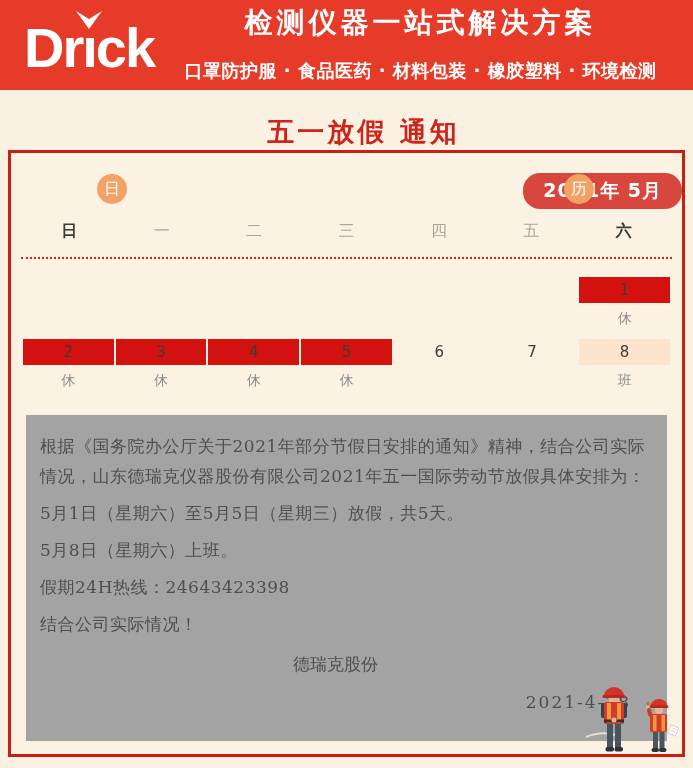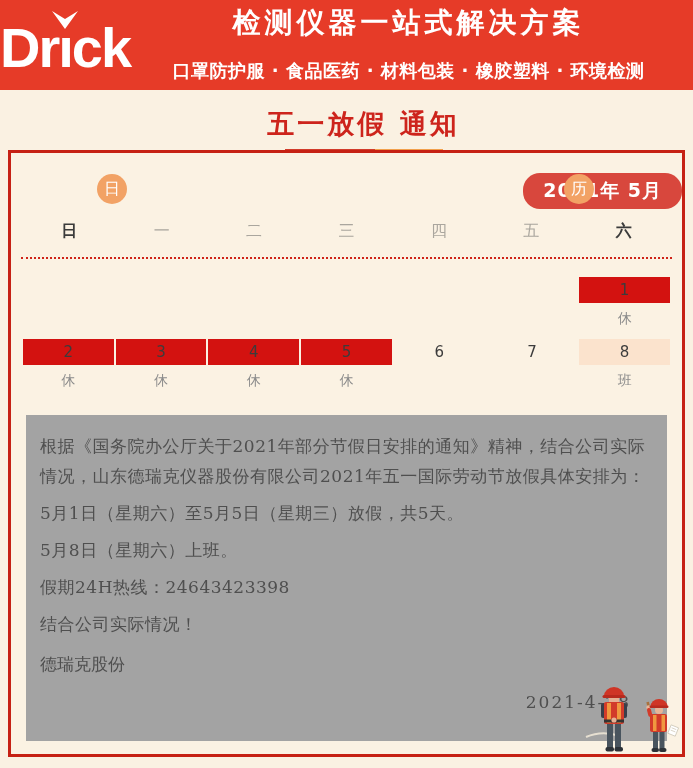--- a/index.html
+++ b/index.html
@@ -8,21 +8,21 @@
     position:relative;
     background:#faf1e2;
     font-family:"DejaVu Sans", sans-serif;
     overflow:hidden;
   }
 
   
   .header {
     height:90px; background:#e63b28;
     display:flex; align-items:center;
-    padding-right:6px;
+    padding-left:24px; padding-right:6px;
   }
   .logo {
     color:#fff; font-family:"Liberation Sans", sans-serif;
     font-weight:bold; font-size:56px; line-height:1;
     letter-spacing:-2px; white-space:nowrap;
     padding-top:6px;
   }
   .logo-i { position:relative; display:inline-block; }
   .logo-fan {
     position:absolute; left:50%; transform:translateX(-50%);
@@ -32,21 +32,21 @@
   .header-title {
     font-size:28px; font-weight:bold; letter-spacing:4px;
     line-height:1.15; white-space:nowrap;
   }
   .header-sub {
     font-size:18px; font-weight:bold; letter-spacing:0.5px;
     margin-top:19px; white-space:nowrap;
   }
 
   
-  .notice-title-wrap { text-align:center; padding-top:16px;margin-left:34px; }
+  .notice-title-wrap { text-align:center; padding-top:24px;margin-left:34px; }
   .notice-title {
     font-family:"DejaVu Serif", serif;
     color:#cd241c; font-size:27px; font-weight:bold; letter-spacing:3px;
   }
   .title-underline {
     width:158px; height:4px; margin:7px auto 0;
     background:linear-gradient(to right,#d23c2b 0 57%,#f2a04b 57% 100%);
   }
 
   
@@ -92,21 +92,21 @@
   .cal-label { margin-top:7px; height:16px; font-size:14px; color:#8b8b8b; }
 
   
   .panel {
     position:absolute; left:15px; right:15px; top:262px; bottom:13px;
     background:#a3a3a3; padding:16px 14px 10px;
     font-family:"DejaVu Serif", serif;
     color:#4f4f4f; font-size:17px;
   }
   .panel p { line-height:30px; margin-bottom:7px; letter-spacing:0.5px; }
-  .panel .sig  { text-align:left; padding-right:22px; margin-top:12px; line-height:26px; }
+  .panel .sig  { text-align:center; padding-right:22px; margin-top:12px; line-height:26px; }
   .panel .date { text-align:right; padding-right:22px; margin-top:12px; line-height:26px; letter-spacing:2px; }
 
   .workers { position:absolute; right:3px; bottom:0; width:95px; height:70px; }
 </style>
 </head>
 <body>
 
 <div class="header">
   <div class="logo"><span>Dr</span><span class="logo-i"><svg class="logo-fan" viewBox="0 0 26 18">
           <polygon points="0,0 13,8 26,0 13,18" fill="#ffffff"></polygon>

